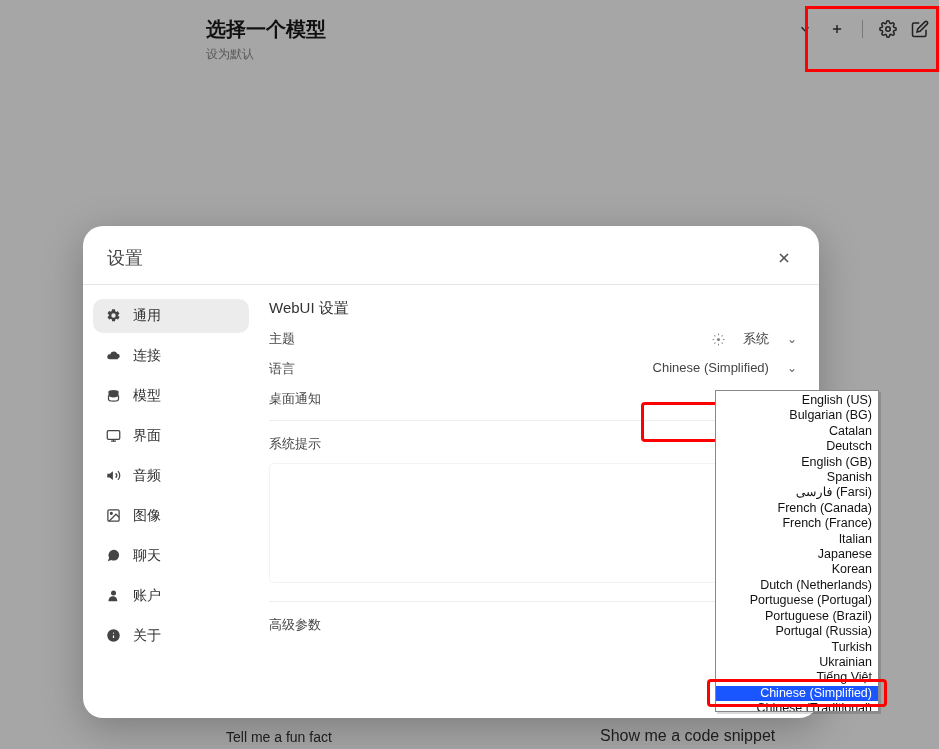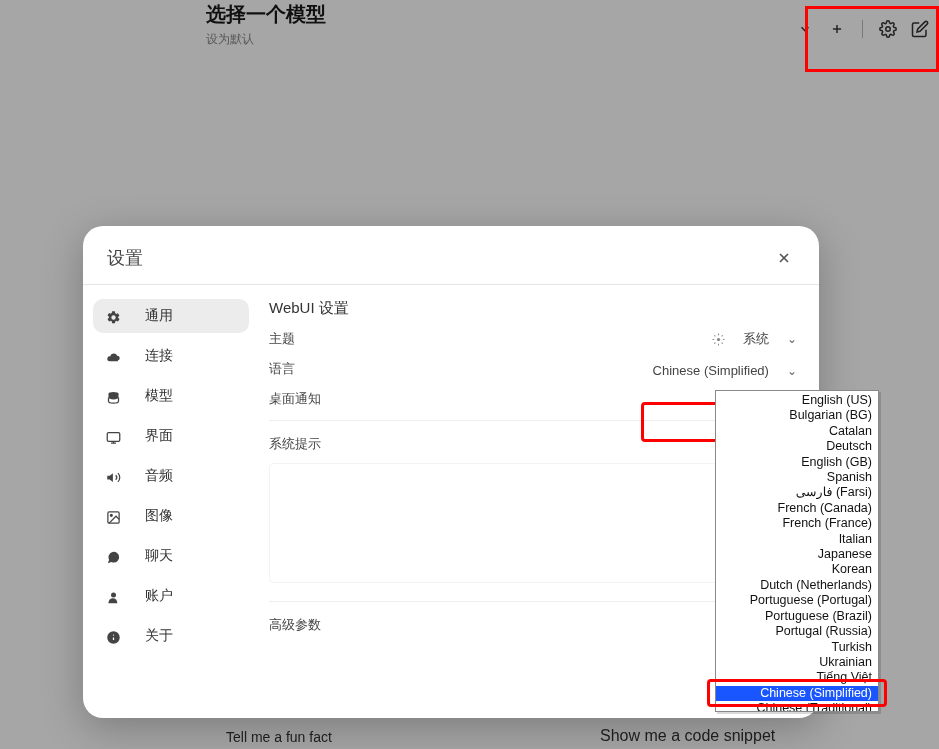--- a/index.html
+++ b/index.html
@@ -1,46 +1,46 @@
 <!DOCTYPE html>
 <html><head>
 <meta charset="utf-8">
 <style>
   html,body{margin:0;padding:0;width:939px;height:749px;font-family:-apple-system,BlinkMacSystemFont,"Segoe UI",Helvetica,Arial,sans-serif;background:#fff;color:#1a1a1a;overflow:hidden}
   *{box-sizing:border-box}
 
   
   .page{position:relative;width:100%;height:100%}
   .overlay{position:absolute;inset:0;background:rgba(0,0,0,.35)}
-  .header{position:absolute;top:0;left:0;right:0;height:70px;padding:1px 18px 0 206px}
+  .header{position:absolute;top:0;left:0;right:0;height:70px;padding:16px 18px 0 206px}
   .header h1{margin:0;font-size:20px;font-weight:600}
   .header .sub{font-size:12px;color:#888;margin-top:3px}
   .header-tools{position:absolute;top:16px;right:4px;display:flex;align-items:center;gap:14px;padding:4px 6px}
   .hd-icon{width:18px;height:18px;display:flex;align-items:center;justify-content:center;color:#333}
   .hd-sep{width:1px;height:18px;background:#bbb;margin:0 2px}
   .hl-box1{position:absolute;top:6px;right:0;width:134px;height:66px;border:3px solid #f00}
   .suggests{position:absolute;bottom:4px;left:226px;font-size:14px;color:#333}
   .suggests2{position:absolute;bottom:4px;left:600px;font-size:16px;color:#333}
 
   
   .modal{position:absolute;top:226px;left:83px;width:736px;height:492px;background:#fff;border-radius:20px;box-shadow:0 10px 40px rgba(0,0,0,.25);display:flex;flex-direction:column;overflow:visible}
   .m-head{display:flex;align-items:center;justify-content:space-between;padding:20px 24px 14px}
   .m-title{font-size:18px;font-weight:500;color:#444}
   .m-close{width:22px;height:22px;cursor:pointer;color:#555;display:flex;align-items:center;justify-content:center;font-size:20px}
   .m-hr{height:1px;background:#e5e5e5;margin:0}
   .m-body{flex:1;display:flex;overflow:hidden}
 
   .sidebar{width:176px;padding:14px 10px;flex:none}
-  .s-item{display:flex;align-items:flex-end;gap:24px;padding:8px 12px;border-radius:10px;font-size:14px;color:#333;cursor:pointer;margin-bottom:6px}
+  .s-item{display:flex;align-items:flex-start;gap:12px;padding:8px 12px;border-radius:10px;font-size:14px;color:#333;cursor:pointer;margin-bottom:6px}
   .s-item.active{background:#ececec}
   .s-icon{width:16px;height:16px;display:flex;align-items:center;justify-content:center;color:#444}
 
   .content{flex:1;padding:14px 22px 0 10px;font-size:14px;color:#333;position:relative}
   .c-title{font-size:15px;font-weight:500;margin-bottom:12px}
-  .row{display:flex;align-items:flex-end;justify-content:space-between;margin-bottom:12px}
+  .row{display:flex;align-items:flex-start;justify-content:space-between;margin-bottom:12px}
   .row-label{font-size:13px;color:#444}
   .row-val{display:flex;align-items:center;gap:18px;font-size:13px;color:#444}
   .chev{font-size:12px;color:#666}
   .thin-hr{height:1px;background:#eee;margin:6px 0 14px}
   .sysprompt{width:100%;height:120px;background:#fff;border:1px solid #f3f3f3;border-radius:4px}
   .hl-box2{position:absolute;top:117px;right:10px;width:168px;height:40px;border:3px solid #f00;border-radius:4px}
 
   
   .dropdown{position:absolute;top:390px;right:60px;width:164px;max-height:322px;overflow:hidden;background:#fff;border:1px solid #888;box-shadow:2px 2px 0 rgba(0,0,0,.15);text-align:right;font-size:12.5px;line-height:15.4px;padding:2px 0;z-index:5}
   .dd-item{padding:0 6px;white-space:nowrap;cursor:default;color:#111}

